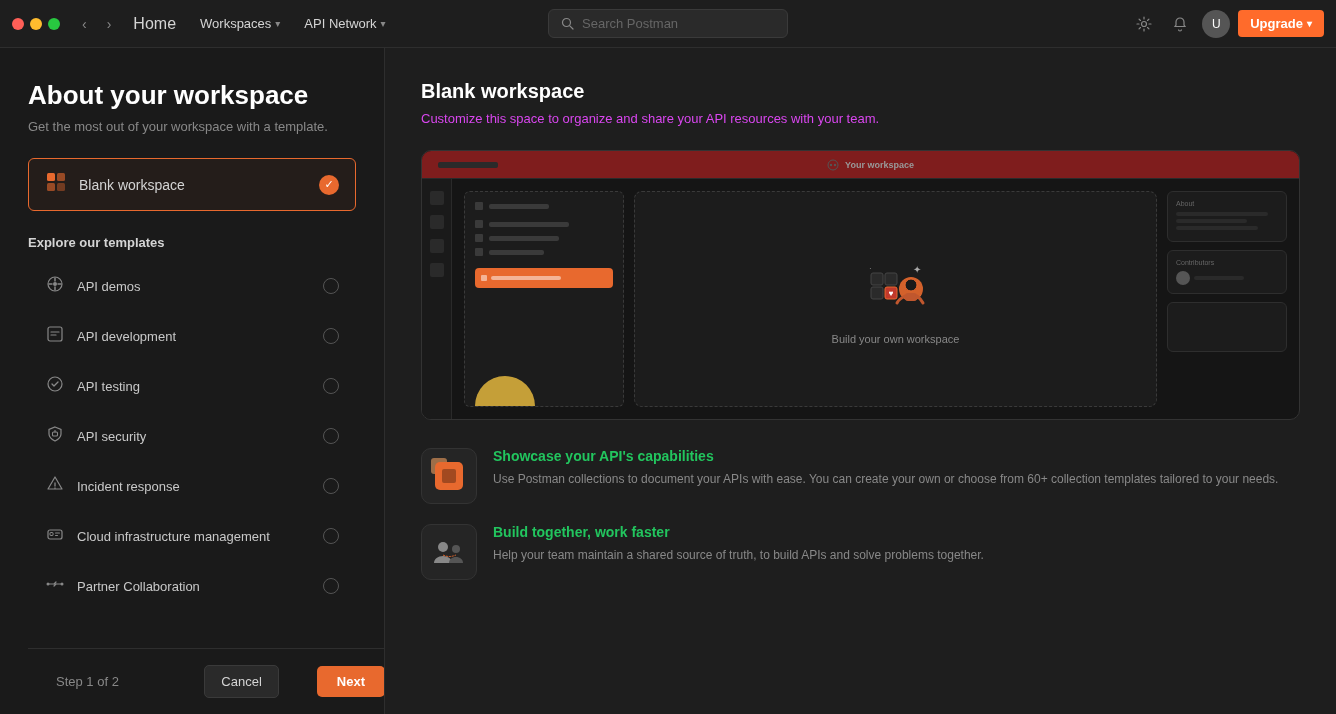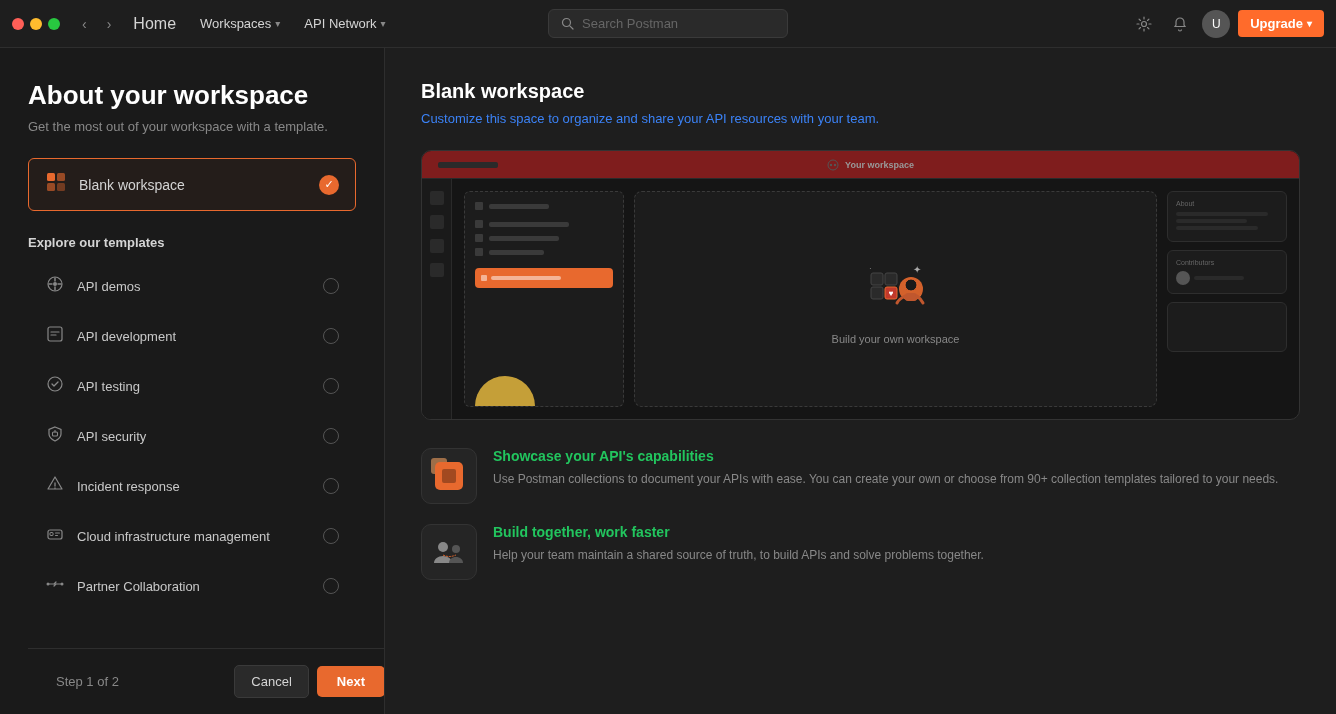--- a/index.html
+++ b/index.html
@@ -254,38 +254,39 @@
     }
     .next-btn {
       background: #e8692e;
       border: none;
       color: #fff;
       padding: 8px 20px;
       border-radius: 5px;
       font-size: 13px;
       font-weight: 600;
       cursor: pointer;
+      margin-left: 30px;
     }
 
     
     .right-panel {
       flex: 1;
       background: #1e1e1e;
       padding: 32px 36px;
       overflow-y: auto;
     }
     .preview-title {
       font-size: 20px;
       font-weight: 700;
       color: #ffffff;
       margin-bottom: 8px;
     }
     .preview-subtitle {
       font-size: 13px;
-      color: #3b82f6;
+      color: #d946ef;
       margin-bottom: 24px;
     }
 
     
     .workspace-preview {
       background: #151515;
       border-radius: 10px;
       border: 1px solid #333;
       height: 270px;
       margin-bottom: 28px;
@@ -596,21 +597,21 @@
 
         <div style="position:relative;width:36px;height:36px;">
           <div style="width:28px;height:28px;background:#e8692e;border-radius:5px;position:absolute;top:4px;left:4px;z-index:1;display:flex;align-items:center;justify-content:center;">
             <div style="width:14px;height:14px;background:rgba(0,0,0,0.3);border-radius:2px;"></div>
           </div>
           <div style="width:16px;height:16px;background:#f0a060;border-radius:3px;position:absolute;top:0;left:0;z-index:0;opacity:0.6;"></div>
         </div>
       </div>
       <div class="feature-content">
         <div class="feature-title">Showcase your API's capabilities</div>
-        <div class="feature-desc">Use Postman collections to document your APIs with ease. You can create your own or choose from 90+ collection templates tailored to your needs.</div>
+        <div class="feature-desc">Use Postman collections to document your APIs with ease. You can create your own or choose from 60+ collection templates tailored to your needs.</div>
       </div>
     </div>
 
     <div class="feature-row">
       <div style="width:56px;height:56px;background:#252525;border:1px solid #333;border-radius:10px;display:flex;align-items:center;justify-content:center;flex-shrink:0;overflow:hidden;">
         <svg width="38" height="38" viewBox="0 0 38 38" fill="none">
 
           <circle cx="13" cy="14" r="5" fill="#888"></circle>
           <path d="M4 30c0-4 4-7 9-7s9 3 9 7" fill="#888"></path>
           <circle cx="26" cy="16" r="4" fill="#555"></circle>

